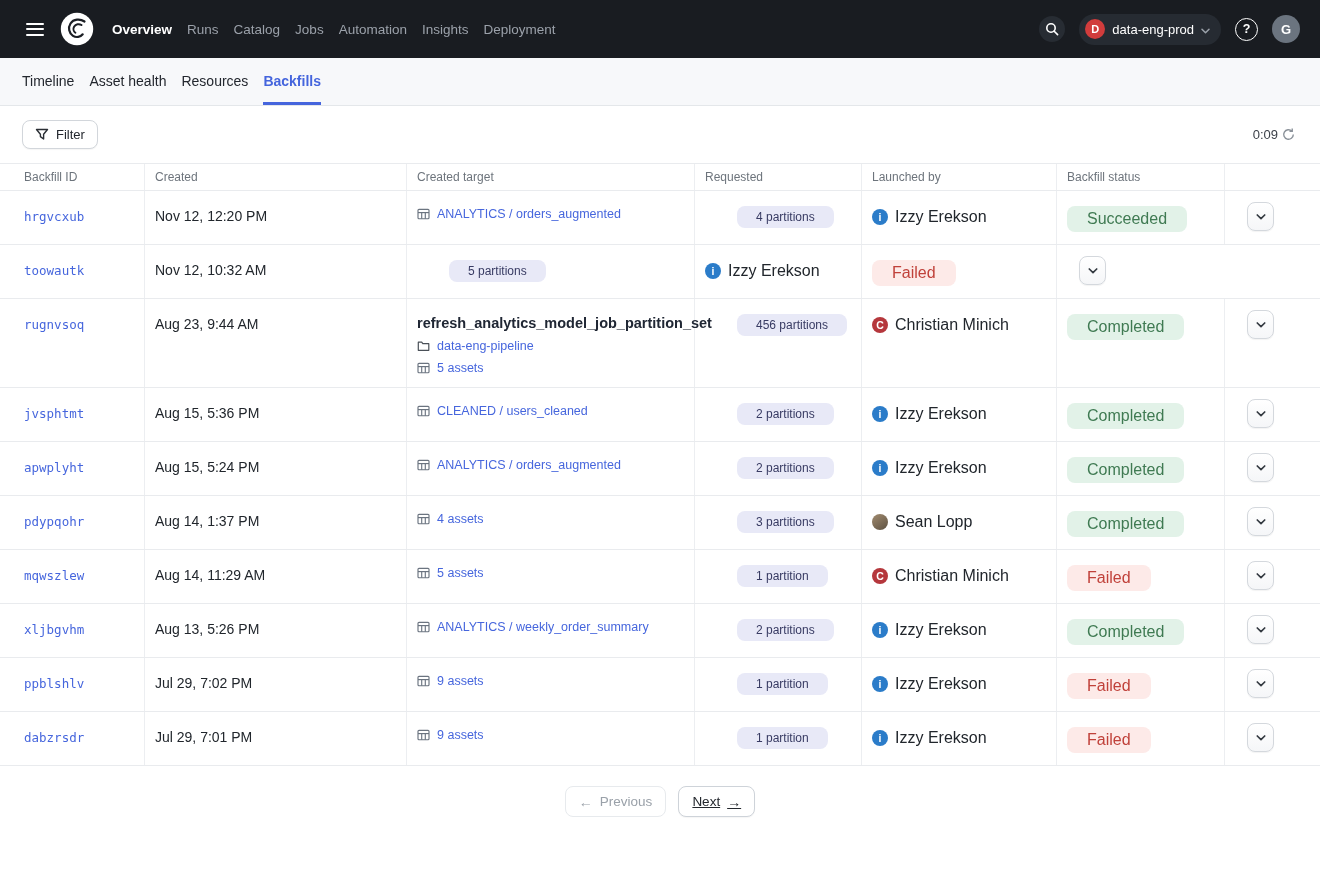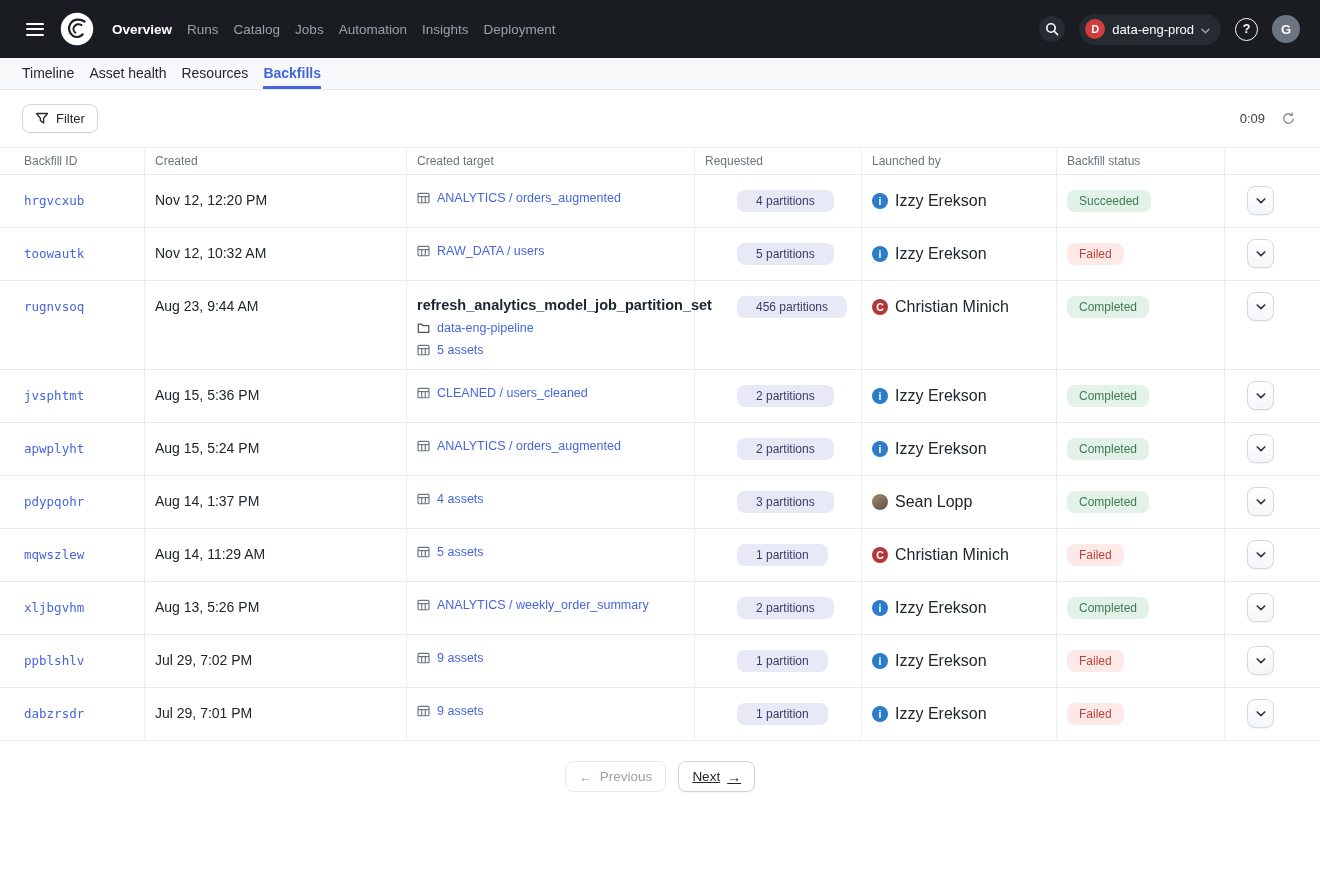--- a/index.html
+++ b/index.html
@@ -23,28 +23,28 @@
   .nav-item.active { color:#ffffff; font-weight:700; }
   .nav-right { margin-left:auto; display:flex; align-items:center; gap:14px; }
   .search-btn { width:26px; height:26px; border-radius:50%; background:#272c33; border:none; display:flex; align-items:center; justify-content:center; cursor:pointer; padding:0; }
   .deploy-pill { height:31px; border-radius:16px; background:#262b32; border:none; display:flex; align-items:center; gap:7px; padding:0 11px 0 6px; cursor:pointer; }
   .deploy-avatar { width:20px; height:20px; border-radius:50%; color:#fff; font-size:11px; font-weight:700; display:flex; align-items:center; justify-content:center; }
   .deploy-label { color:#fff; font-size:13px; }
   .help-btn { width:23px; height:23px; border-radius:50%; border:1.6px solid #fff; background:transparent; color:#fff; font-size:12.5px; font-weight:700; display:flex; align-items:center; justify-content:center; cursor:pointer; padding:0; }
   .user-avatar { width:28px; height:28px; border-radius:50%; background:#6b747f; border:none; color:#fff; font-size:13px; font-weight:600; display:flex; align-items:center; justify-content:center; cursor:pointer; padding:0; }
 
   
-  .tabs { height:32px; background:#f7f8fa; border-bottom:1px solid #e4e7ea; display:flex; align-items:stretch; padding:0 22px; gap:15px; }
+  .tabs { height:48px; background:#f7f8fa; border-bottom:1px solid #e4e7ea; display:flex; align-items:stretch; padding:0 22px; gap:15px; }
   .tab { display:flex; align-items:center; font-size:14px; color:#23272e; font-weight:500; cursor:pointer; border-bottom:3px solid transparent; padding-top:2px; white-space:nowrap; }
   .tab.active { color:#4565dd; font-weight:700; border-bottom-color:#4565dd; }
 
   
   .toolbar { display:flex; align-items:center; justify-content:space-between; padding:14px 24px 14px 22px; }
   .filter-btn { display:flex; align-items:center; gap:7px; height:29px; padding:0 12px; border:1px solid #d2d6db; border-radius:8px; background:#fff; font-size:13px; color:#23272e; cursor:pointer; box-shadow:0 1px 1px rgba(0,0,0,.04); }
-  .toolbar-right { display:flex; align-items:flex-start; gap:16px;margin-left:32px; }
+  .toolbar-right { display:flex; align-items:flex-start; gap:3px;margin-left:32px; }
   .timer { font-size:13px; color:#3c4149; }
   .refresh { display:flex; cursor:pointer; }
 
   
   .thead, .trow { display:grid; grid-template-columns:145px 262px 288px 167px 195px 168px 1fr; }
   .thead { border-top:1px solid #e9ebee; border-bottom:1px solid #e9ebee; }
   .th { padding:6px 12px 6px 10px; font-size:12px; color:#6d747c; border-right:1px solid #eceef1; display:flex; align-items:center; }
   .th:first-child { padding-left:24px; }
   .th:last-child { border-right:none; }
   .trow { border-bottom:1px solid #e9ebee; min-height:52px; }
@@ -58,21 +58,21 @@
   .target-line { display:flex; align-items:center; gap:7px; margin-bottom:8px; }
   .target-line:last-child { margin-bottom:0; }
   .tgt-icon { display:flex; }
   .target-link { font-size:12.5px; color:var(--accent); text-decoration:none; cursor:pointer; }
   .target-link.title-link { font-size:14.5px; font-weight:700; color:#202734; }
   .pill { background:var(--pill-bg); color:var(--pill-text); font-size:12px; padding:4px 19px; border-radius:8px; display:inline-block; white-space:nowrap;margin-left:32px; }
   .user-wrap { display:flex; align-items:center; gap:7px; }
   .avatar { width:16px; height:16px; border-radius:50%; color:#fff; font-size:10.5px; font-weight:700; display:inline-flex; align-items:center; justify-content:center; flex:none; }
   .avatar.photo { background:linear-gradient(145deg,#a18b6f,#5d5142); }
   .user-name { font-size:16px; color:#21262c; }
-  .badge { font-size:12px; padding:4px 12px; border-radius:8px; display:inline-block; white-space:nowrap; }
+  .badge { font-size:16px; padding:4px 20px; border-radius:8px; display:inline-block; white-space:nowrap; }
   .badge.success { background:var(--success-bg); color:var(--success-text); }
   .badge.failure { background:var(--failure-bg); color:var(--failure-text); }
   .menu-btn { width:27px; height:29px; border-radius:8px; border:1px solid #d4d8dd; background:linear-gradient(#ffffff,#f5f6f8); box-shadow:0 1px 1px rgba(0,0,0,.05); display:flex; align-items:center; justify-content:center; cursor:pointer; margin-left:12px; padding:0; }
 
   
   .pagination { display:flex; justify-content:center; align-items:center; gap:12px; margin-top:20px; }
   .page-btn { display:inline-flex; align-items:center; gap:7px; padding:7px 13px; border-radius:8px; font-size:13.5px; background:#fff; cursor:pointer; }
   .page-btn.prev { color:#9aa1a9; border:1px solid #e7eaed; }
   .page-btn.next { color:#23272d; border:1px solid #ced3d9; box-shadow:0 1px 1px rgba(0,0,0,.04);text-decoration:underline; }
   .arrow { font-size:14px; line-height:1; }
@@ -191,33 +191,20 @@
               <svg width="10" height="6" viewBox="0 0 10 6">
                 <path d="M1.3 1 L5 4.6 L8.7 1" fill="none" stroke="#343a41" stroke-width="1.7" stroke-linecap="round" stroke-linejoin="round"></path>
               </svg>
             </span>
           </button>
         </div>
       </div>
       <div class="trow">
         <div class="cell c-id"><a class="id-link">toowautk</a></div>
         <div class="cell c-created">Nov 12, 10:32 AM</div>
-        <div class="cell c-target">
-          <div class="target-line">
-            <span class="tgt-icon">
-              <svg width="13" height="12" viewBox="0 0 13 12">
-                <rect x="1" y="1.3" width="11" height="9.4" rx="1" fill="none" stroke="#6b7480" stroke-width="1.15"></rect>
-                <line x1="1" y1="4.6" x2="12" y2="4.6" stroke="#6b7480" stroke-width="1.15"></line>
-                <line x1="4.7" y1="4.6" x2="4.7" y2="10.7" stroke="#6b7480" stroke-width="1.15"></line>
-                <line x1="8.3" y1="4.6" x2="8.3" y2="10.7" stroke="#6b7480" stroke-width="1.15"></line>
-              </svg>
-            </span>
-            <a class="target-link">RAW_DATA / users</a>
-          </div>
-        </div>
         <div class="cell c-req"><span class="pill">5 partitions</span></div>
         <div class="cell c-user">
           <div class="user-wrap">
             <span class="avatar" style="background: rgb(43, 124, 201);">i</span>
             <span class="user-name">Izzy Erekson</span>
           </div>
         </div>
         <div class="cell c-status"><span class="badge failure">Failed</span></div>
         <div class="cell c-actions">
           <button class="menu-btn">

